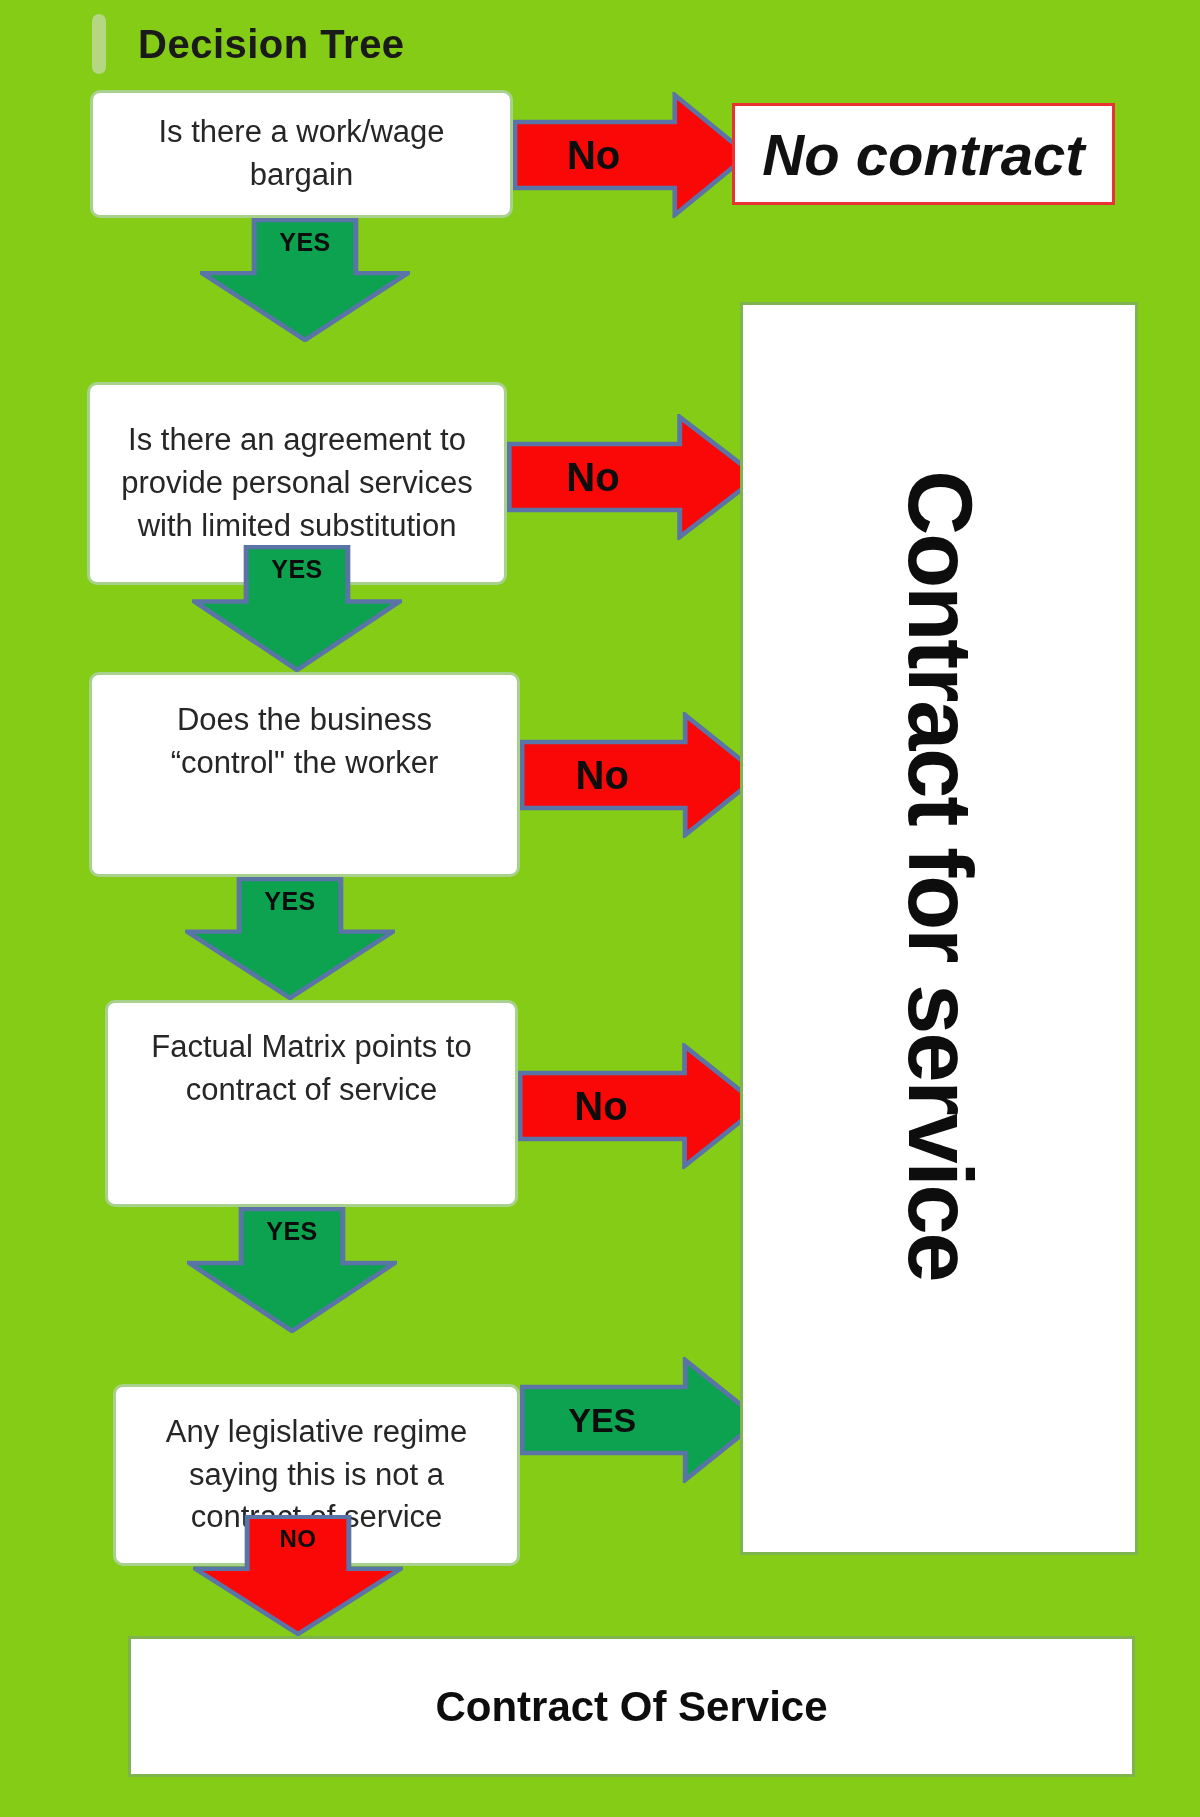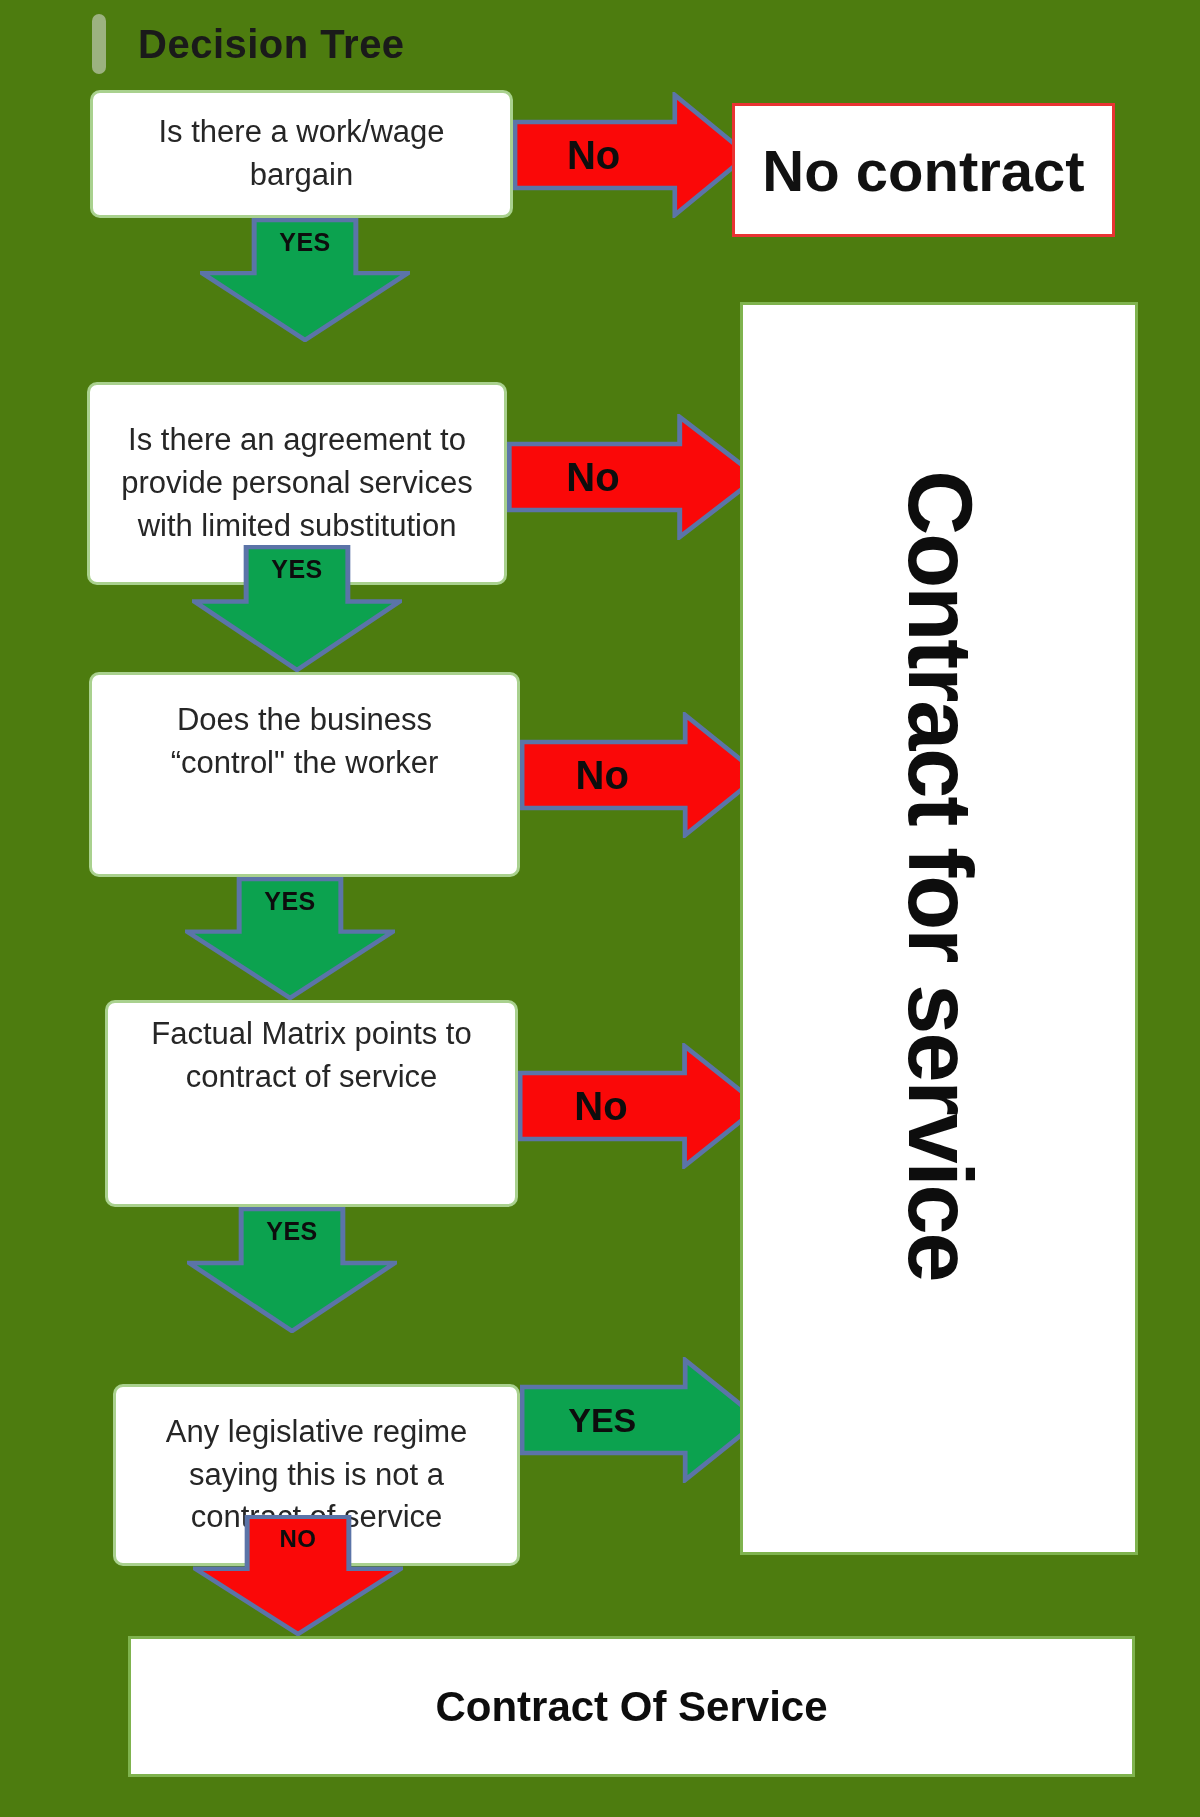--- a/index.html
+++ b/index.html
@@ -1,41 +1,41 @@
 <!DOCTYPE html>
 <html><head>
 <meta charset="utf-8">
 <style>
   html,body{margin:0;padding:0;background:#ffffff;}
   .stage{
-    position:relative;width:1200px;height:1817px;background:#4d7c0f;
+    position:relative;width:1200px;height:1817px;background:#84cc16;
     font-family:"Liberation Sans",sans-serif;overflow:hidden;
   }
   .title{
     position:absolute;left:138px;top:22px;font-size:40px;font-weight:600;
     color:#1a1a1a;letter-spacing:0.5px;
   }
   .artifact{
     position:absolute;left:92px;top:14px;width:14px;height:60px;
     background:#dedede;border-radius:7px;opacity:.55;
   }
   
   .qbox{
     position:absolute;background:#fff;border:3px solid #a9d18e;border-radius:10px;
     display:flex;align-items:center;justify-content:center;text-align:center;
     color:#262626;font-size:31px;line-height:1.38;box-sizing:border-box;
   }
   .qbox.topalign{align-items:flex-start;}
   .qbox span{display:block;}
   
   .nocontract{
-    position:absolute;left:732px;top:103px;width:383px;height:134px;
+    position:absolute;left:732px;top:103px;width:383px;height:102px;
     border:3px solid #e93333;background:#fff;box-sizing:border-box;
     display:flex;align-items:center;justify-content:center;
-    font-size:58px;font-weight:bold;color:#111;
+    font-size:58px;font-weight:bold;color:#111;font-style:italic;
   }
   .tallbox{
     position:absolute;left:740px;top:302px;width:398px;height:1253px;
     border:3px solid #7fb34e;background:#fff;box-sizing:border-box;
     display:flex;align-items:center;justify-content:center;
   }
   .vtext{
     white-space:nowrap;font-size:90px;font-weight:bold;color:#0d0d0d;
     letter-spacing:-2px;transform:rotate(90deg) translateX(-53px);
   }
@@ -121,21 +121,21 @@
     <div class="rlabel">No</div>
   </div>
 
   <div class="arrow" style="left:185px;top:877px;width:190px;height:123px;">
     <svg viewBox="0 0 190 126" preserveAspectRatio="none">
       <polygon class="green-poly" points="49,2 141,2 141,56 188,56 95,124 2,56 49,56"></polygon>
     </svg>
     <div class="dlabel">YES</div>
   </div>
 
-  <div class="qbox topalign" style="left:105px;top:1000px;width:413px;height:207px;padding-top:10px;">
+  <div class="qbox topalign" style="left:105px;top:1000px;width:413px;height:207px;padding-top:23px;">
     <span style="max-width:375px;">Factual Matrix points to contract of service</span>
   </div>
 
   <div class="arrow" style="left:518px;top:1043px;width:224px;height:126px;">
     <svg viewBox="0 0 230 126" preserveAspectRatio="none">
       <polygon class="red-poly" points="2,30 157,30 157,3 228,63 157,123 157,96 2,96"></polygon>
     </svg>
     <div class="rlabel">No</div>
   </div>
 

